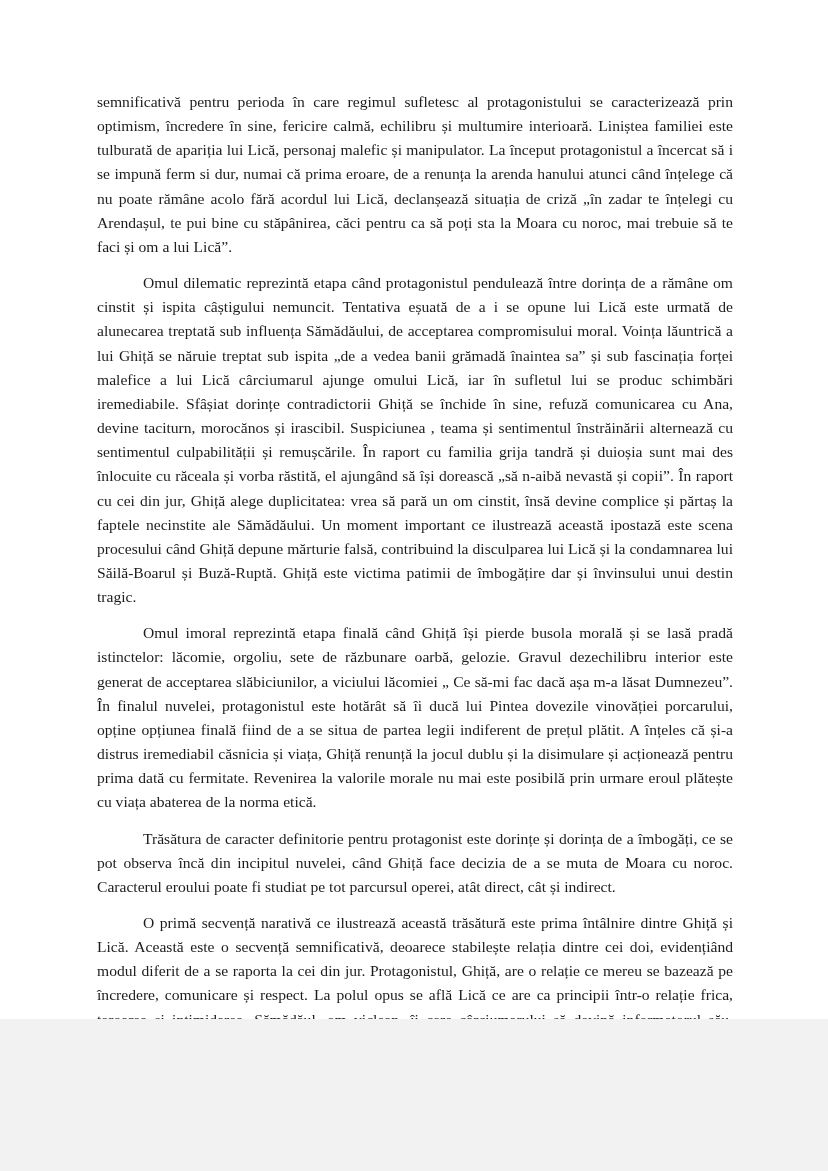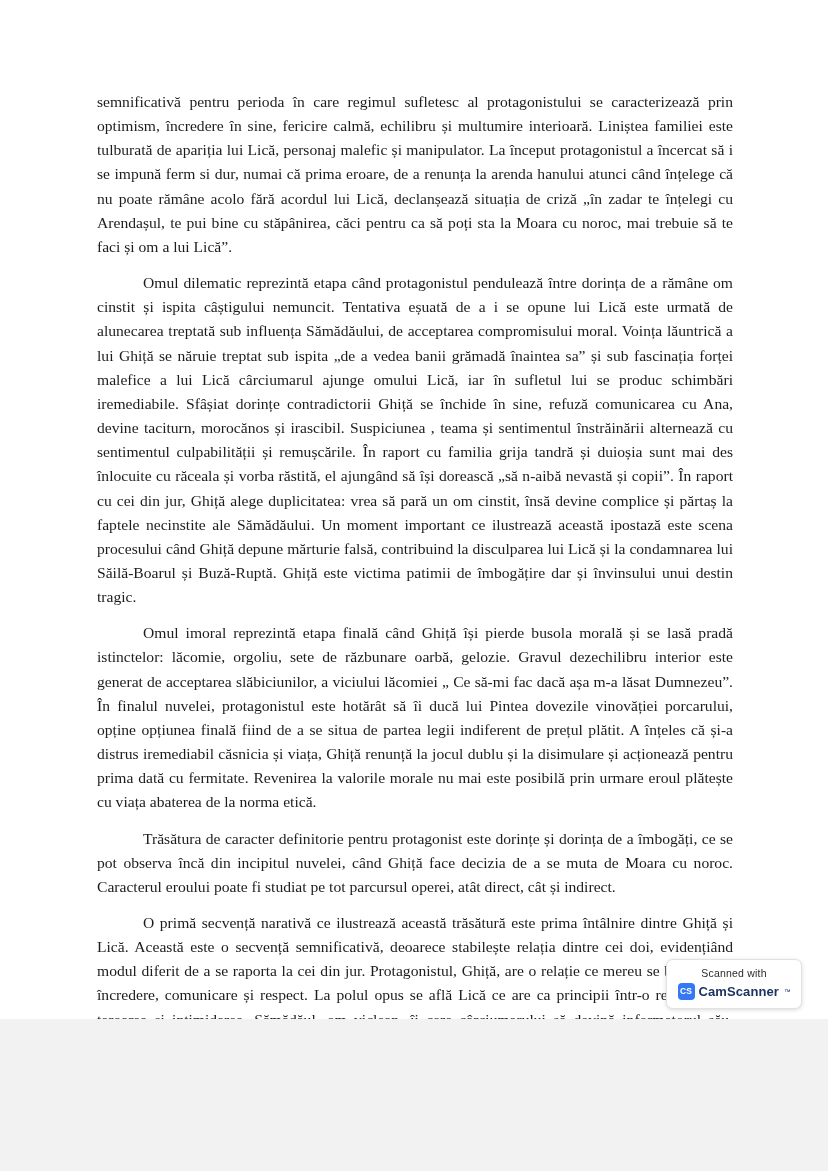--- a/index.html
+++ b/index.html
@@ -89,22 +89,14 @@
 
   <div class="content">
     <p>semnificativă pentru perioda în care regimul sufletesc al protagonistului se caracterizează prin optimism, încredere în sine, fericire calmă, echilibru și multumire interioară. Liniștea familiei este tulburată de apariția lui Lică, personaj malefic și manipulator. La început protagonistul a încercat să i se impună ferm si dur, numai că prima eroare, de a renunța la arenda hanului atunci când înțelege că nu poate rămâne acolo fără acordul lui Lică, declanșează situația de criză „în zadar te înțelegi cu Arendașul, te pui bine cu stăpânirea, căci pentru ca să poți sta la Moara cu noroc, mai trebuie să te faci și om a lui Lică”.</p>
     <p class="indent">Omul dilematic reprezintă etapa când protagonistul pendulează între dorința de a rămâne om cinstit și ispita câștigului nemuncit. Tentativa eșuată de a i se opune lui Lică este urmată de alunecarea treptată sub influența Sămădăului, de acceptarea compromisului moral. Voința lăuntrică a lui Ghiță se năruie treptat sub ispita „de a vedea banii grămadă înaintea sa” și sub fascinația forței malefice a lui Lică cârciumarul ajunge omului Lică, iar în sufletul lui se produc schimbări iremediabile. Sfâșiat dorințe contradictorii Ghiță se închide în sine, refuză comunicarea cu Ana, devine taciturn, morocănos și irascibil. Suspiciunea , teama și sentimentul înstrăinării alternează cu sentimentul culpabilității și remușcările. În raport cu familia grija tandră și duioșia sunt mai des înlocuite cu răceala și vorba răstită, el ajungând să își dorească „să n-aibă nevastă și copii”. În raport cu cei din jur, Ghiță alege duplicitatea: vrea să pară un om cinstit, însă devine complice și părtaș la faptele necinstite ale Sămădăului. Un moment important ce ilustrează această ipostază este scena procesului când Ghiță depune mărturie falsă, contribuind la disculparea lui Lică și la condamnarea lui Săilă-Boarul și Buză-Ruptă. Ghiță este victima patimii de îmbogățire dar și învinsului unui destin tragic.</p>
     <p class="indent">Omul imoral reprezintă etapa finală când Ghiță își pierde busola morală și se lasă pradă istinctelor: lăcomie, orgoliu, sete de răzbunare oarbă, gelozie. Gravul dezechilibru interior este generat de acceptarea slăbiciunilor, a viciului lăcomiei „ Ce să-mi fac dacă așa m-a lăsat Dumnezeu”. În finalul nuvelei, protagonistul este hotărât să îi ducă lui Pintea dovezile vinovăției porcarului, opține opțiunea  finală fiind de a se situa de partea legii indiferent de prețul plătit. A înțeles că și-a distrus iremediabil căsnicia și viața, Ghiță renunță la jocul dublu și la disimulare și acționează pentru prima dată cu fermitate. Revenirea la valorile morale nu mai este posibilă   prin urmare eroul plătește cu viața abaterea de la norma etică.</p>
     <p class="indent">Trăsătura de caracter definitorie pentru protagonist este dorințe și dorința de a îmbogăți, ce se pot observa încă din incipitul nuvelei, când Ghiță face decizia de a se muta de Moara cu noroc. Caracterul eroului poate fi studiat pe tot parcursul operei, atât direct, cât și indirect.</p>
     <p class="indent">O primă secvență narativă ce ilustrează această trăsătură este prima întâlnire dintre Ghiță și Lică. Această este o secvență semnificativă, deoarece stabilește relația dintre cei doi, evidențiând modul diferit de a se raporta la cei din jur. Protagonistul, Ghiță, are o relație ce mereu se bazează pe încredere, comunicare și respect. La polul opus se află Lică ce are ca principii într-o relație frica, teroarea și intimidarea. Sămădăul, om viclean, îi cere cârciumarului să devină informatorul său, spunând-i clar că nu acceptă un refuz din partea sa. Lică se comportă asemenea unui stăpân absolut peste oameni și locuri, încercând să-l intimideze și mai mult pe Ghiță. Totuși, om cinstit, bărbatul nu este dispus să accepte acest aranjament, însă înțelege în scurt timp că nu poate rămâne la cârciumă fără acordul lui Lică. Protagonistul se află în acest punct în fața unei alegeri imposibile.</p>
     <p class="indent">O altă secvență importantă este cea a procesului când este evidențiat punctul maxmin al decăderii morale a lui Ghiță. Ajungând în fața instanței în procesul de aflarea celui care l-a bătut</p>
   </div>
 
-  <div class="scan-badge">
-    <div class="scan-line1">Scanned with</div>
-    <div class="scan-line2">
-      <span class="cs-icon">CS</span>
-      <span class="brand">CamScanner</span>
-      <span class="tm">™</span>
-    </div>
-  </div>
 
 </div>
 
 </body></html>

